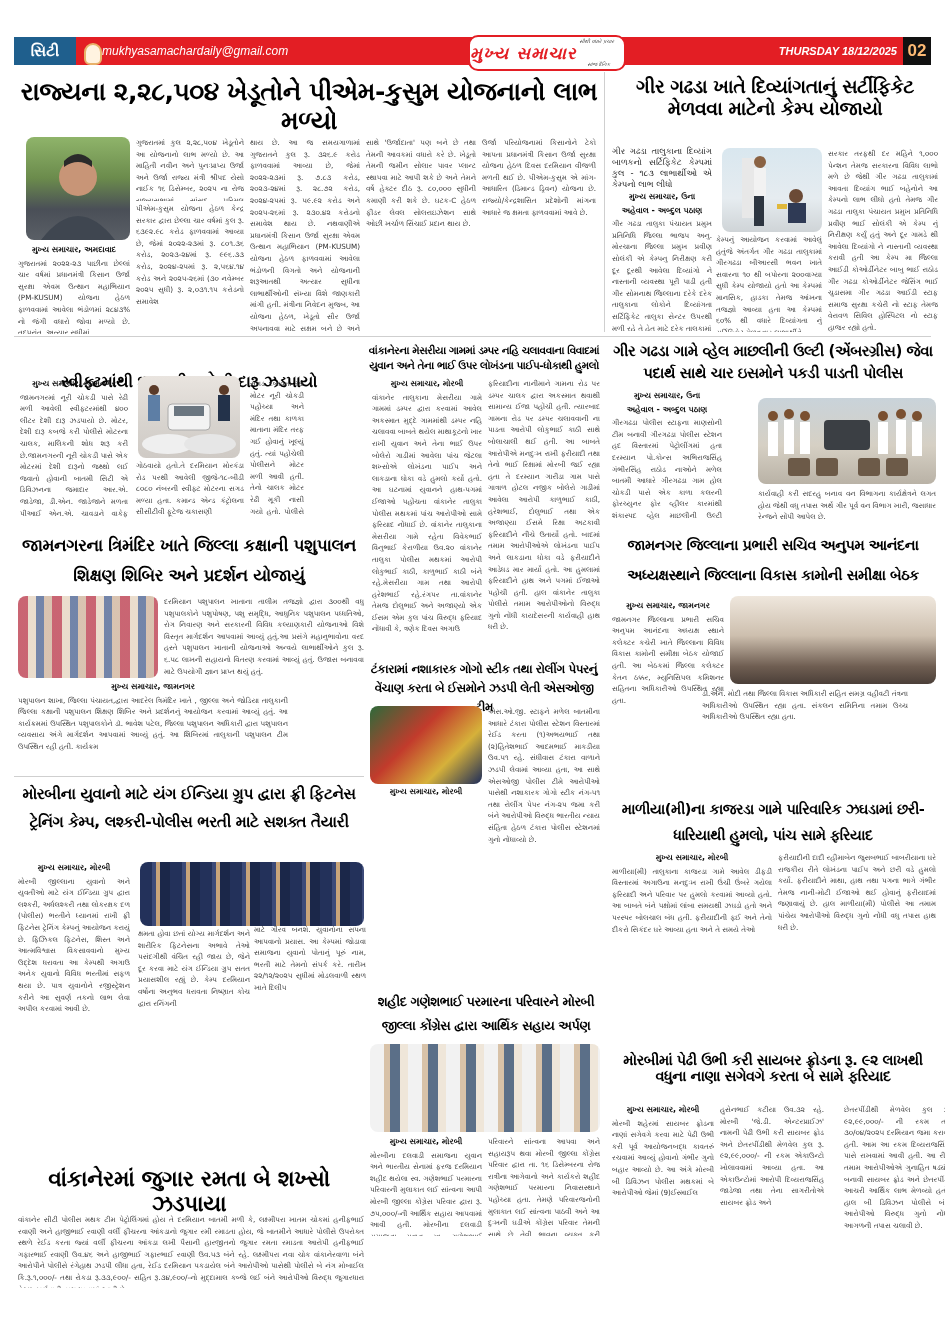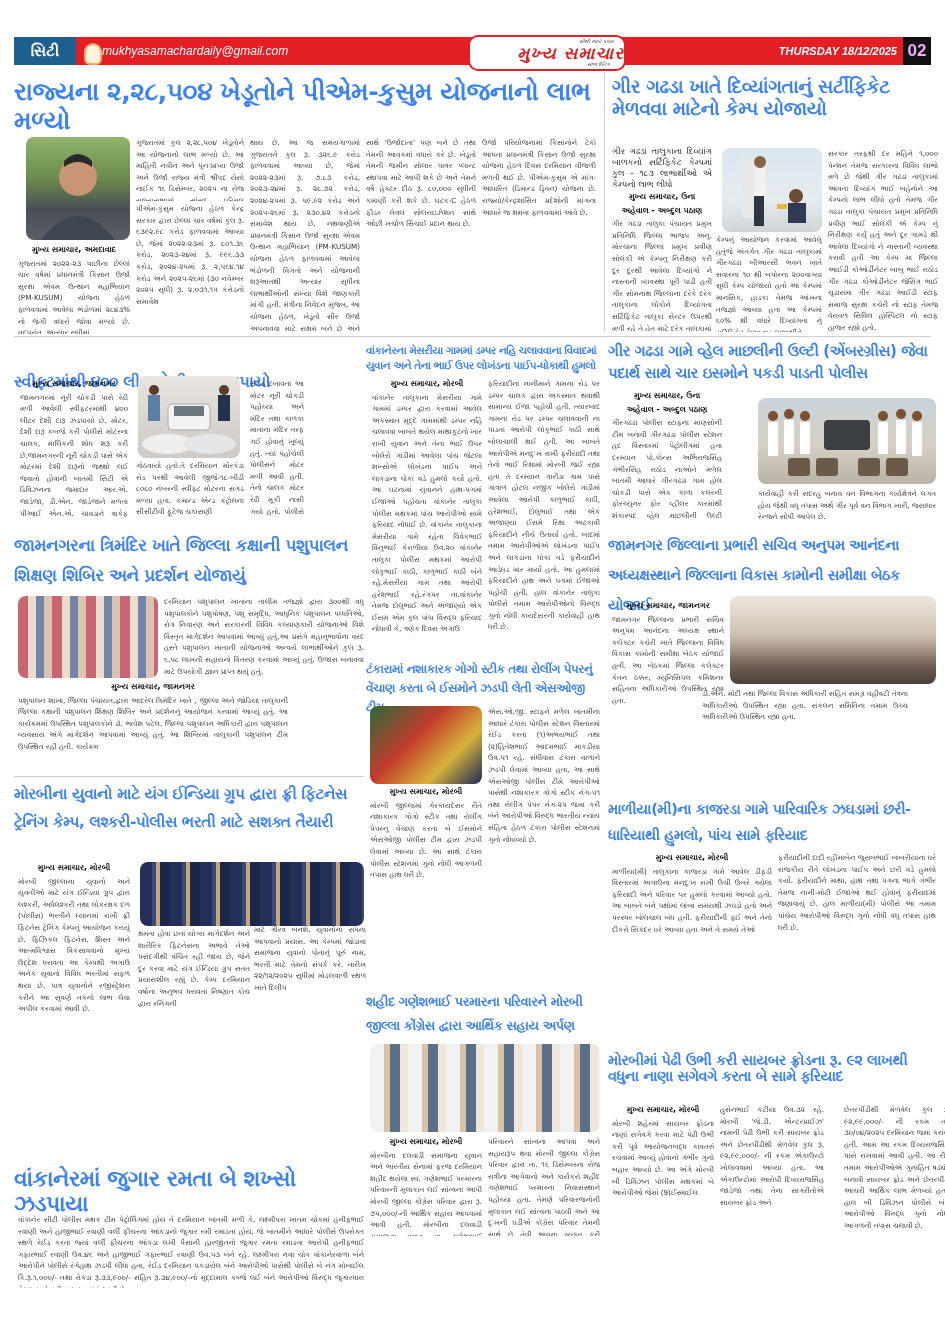--- a/index.html
+++ b/index.html
@@ -5,29 +5,29 @@
   * { box-sizing: border-box; margin: 0; padding: 0; }
   html, body { width: 945px; height: 1337px; background: #ffffff; overflow: hidden; }
   body { position: relative; font-family: "DejaVu Sans", sans-serif; color: #222; }
 
   
   .masthead { position: absolute; left: 14px; top: 37px; width: 917px; height: 28px; display: flex; align-items: stretch; }
   .mh-section { width: 62px; background: #1f5f8d; color: #fff; font-weight: bold; font-size: 15px; display: flex; align-items: center; justify-content: center; }
   .mh-red { flex: 1; background: #e31e24; display: flex; align-items: center; position: relative; font-style: italic; }
   .mh-email { color: #fff; font-family: "Liberation Sans", sans-serif; font-size: 12px; margin-left: 26px; }
   .mh-hand { position: absolute; left: 8px; top: 6px; width: 18px; height: 22px; border: 2px solid #e8b26a; border-radius: 9px 9px 6px 6px; background: #fff3e0; }
-  .mh-logo { position: absolute; left: 392px; top: -2px; width: 158px; height: 36px; background: #fff; border: 2px solid #e31e24; border-radius: 10px; display: flex; flex-direction: column; align-items: flex-end; justify-content: center; }
+  .mh-logo { position: absolute; left: 392px; top: -2px; width: 158px; height: 36px; background: #fff; border: 2px solid #e31e24; border-radius: 10px; display: flex; flex-direction: column; align-items: flex-start; justify-content: center; }
   .mh-logo .tag1 { font-size: 5px; color: #333; align-self: flex-end; margin-right: 10px; }
   .mh-logo .name { color: #e31e24; font-weight: bold; font-size: 17px; line-height: 16px; letter-spacing: 1px; }
   .mh-logo .tag2 { font-size: 5px; color: #333; align-self: flex-end; margin-right: 14px; }
   .mh-date { margin-left: auto; color: #fff; font-family: "Liberation Sans", sans-serif; font-weight: bold; font-size: 11px; margin-right: 6px; }
-  .mh-page { background: #111; color: #f0abfc; font-family: "Liberation Sans", sans-serif; font-weight: bold; font-size: 17px; width: 28px; display: flex; align-items: center; justify-content: center; }
+  .mh-page { background: #111; color: #fdba74; font-family: "Liberation Sans", sans-serif; font-weight: bold; font-size: 17px; width: 28px; display: flex; align-items: center; justify-content: center; }
 
   
-  .hl { position: absolute; font-family: "DejaVu Sans", sans-serif; font-weight: bold; color: #3b82f6; text-align: left; line-height: 1.15; letter-spacing: -0.5px; }
+  .hl { position: absolute; font-family: "DejaVu Sans", sans-serif; font-weight: bold; color: #000000; text-align: center; line-height: 1.15; letter-spacing: -0.5px; }
   .byline { font-size: 8px; font-weight: bold; color: #111; text-align: center; margin-bottom: 2px; }
   .body { position: absolute; font-size: 7.2px; line-height: 11.6px; color: #333; text-align: justify; overflow: hidden; }
   .photo { position: absolute; border-radius: 8px; overflow: hidden; }
   .rule { position: absolute; background: #cfcfcf; }
 </style>
 </head>
 <body>
 
 <div class="masthead">
   <div class="mh-section">સિટી</div>
@@ -156,21 +156,20 @@
 <div class="body" style="left:18px;top:681px;width:270px;height:88px;">
   <div class="byline">મુખ્ય સમાચાર, જામનગર</div>
   <div>પશુપાલન શાખા, જિલ્લા પંચાયત,દ્વારા આદરેલ ત્રિમંદિર ખાતે , જીલ્લા અને જોડિયા તાલુકાની જિલ્લા કક્ષાની પશુપાલન શિક્ષણ શિબિર અને પ્રદર્શનનું આયોજન કરવામાં આવ્યું હતું. આ કાર્યક્રમમાં ઉપસ્થિત પશુપાલકોને ડૉ. ભાવેશ પટેલ, જિલ્લા પશુપાલન અધિકારી દ્વારા પશુપાલન વ્યવસાય અંગે માર્ગદર્શન આપવામાં આવ્યું હતું. આ શિબિરમાં તાલુકાની પશુપાલન ટીમ ઉપસ્થિત રહી હતી. કાર્યક્રમ</div>
 </div>
 <div class="body" style="left:164px;top:596px;width:200px;height:172px;">દરમિયાન પશુપાલન ખાતાના તાલીમ તજજ્ઞો દ્વારા ૩૦૦થી વધુ પશુપાલકોને પશુપોષણ, પશુ સમૃદ્ધિ, આધુનિક પશુપાલન પધ્ધતિઓ, રોગ નિવારણ અને સરકારની વિવિધ કલ્યાણકારી યોજનાઓ વિશે વિસ્તૃત માર્ગદર્શન આપવામાં આવ્યું હતું.આ પ્રસંગે મહાનુભાવોના વરદ હસ્તે પશુપાલન ખાતાની યોજનાઓ અન્વયે લાભાર્થીઓને કુલ રૂ. ૬.૫૮ લાખની સહાયનો વિતરણ કરવામાં આવ્યું હતું. ઉજાસ બનાવવા માટે ઉપયોગી જ્ઞાન પ્રાપ્ત થયું હતું.</div>
 
 <div class="hl" style="left:366px;top:660px;width:236px;font-size:12px;line-height:19px;">ટંકારામાં નશાકારક ગોગો સ્ટીક તથા રોલીંગ પેપરનું વેંચાણ કરતા બે ઈસમોને ઝડપી લેતી એસઓજી ટીમ</div>
 <div class="photo" style="left:370px;top:706px;width:112px;height:78px;background:linear-gradient(135deg,#2d6a3a 0%,#c23b2c 40%,#d6b13a 70%,#1d2c5a 100%);"></div>
 <div class="body" style="left:370px;top:786px;width:112px;height:186px;">
   <div class="byline">મુખ્ય સમાચાર, મોરબી</div>
-  <div>મોરબી જીલ્લામાં ગેરકાયદેસર રીતે નશાકારક ગોગો સ્ટીક તથા રોલીંગ પેપરનુ વેંચાણ કરતા બે ઈસમોને એસઓજી પોલીસ ટીમ દ્વારા ઝડપી લેવામાં આવ્યા છે. આ સાથે ટંકારા પોલીસ સ્ટેશનમાં ગુનો નોંધી આગળની તપાસ હાથ ધરી છે.</div>
 </div>
 <div class="body" style="left:488px;top:706px;width:112px;height:266px;">એસ.ઓ.જી. સ્ટાફને મળેલ બાતમીના આધારે ટંકારા પોલીસ સ્ટેશન વિસ્તારમાં રેઈડ કરતા (૧)અભયભાઈ તથા (૨)હિતેશભાઈ આદમભાઈ માકડીયા ઉવ.૫૧ રહે. સંધીવાસ ટંકારા વાળાને ઝડપી લેવામાં આવ્યા હતા, આ સાથે એસઓજી પોલીસ ટીમે આરોપીઓ પાસેથી નશાકારક ગોગો સ્ટીક નંગ-૫૧ તથા રોલીંગ પેપર નંગ-૨૫ જમા કરી બંને આરોપીઓ વિરુદ્ધ ભારતીય ન્યાય સંહિતા હેઠળ ટંકારા પોલીસ સ્ટેશનમાં ગુનો નોંધાવ્યો છે.</div>
 
 <div class="hl" style="left:608px;top:530px;width:330px;font-size:14.5px;line-height:30px;">જામનગર જિલ્લાના પ્રભારી સચિવ અનુપમ આનંદના અધ્યક્ષસ્થાને જિલ્લાના વિકાસ કામોની સમીક્ષા બેઠક યોજાઈ</div>
 <div class="body" style="left:612px;top:600px;width:112px;height:170px;">
   <div class="byline">મુખ્ય સમાચાર, જામનગર</div>
   <div>જામનગર જિલ્લાના પ્રભારી સચિવ અનુપમ આનંદના અધ્યક્ષ સ્થાને કલેક્ટર કચેરી ખાતે જિલ્લાના વિવિધ વિકાસ કામોની સમીક્ષા બેઠક યોજાઈ હતી. આ બેઠકમાં જિલ્લા કલેક્ટર કેતન ઠક્કર, મ્યુનિસિપલ કમિશનર સહિતના અધિકારીઓ ઉપસ્થિત રહ્યા હતા.</div>
 </div>
 <div class="photo" style="left:730px;top:596px;width:206px;height:88px;background:linear-gradient(180deg,#efe7dd 0%,#cdbfae 45%,#6f5e52 80%,#4b3f38 100%);"></div>
 <div class="body" style="left:702px;top:688px;width:206px;height:80px;">ડી.એન. મોદી તથા જિલ્લા વિકાસ અધિકારી સહિત સમગ્ર વહીવટી તંત્રના અધિકારીઓ ઉપસ્થિત રહ્યા હતા. સંકલન સમિતિના તમામ ઉચ્ચ અધિકારીઓ ઉપસ્થિત રહ્યા હતા.</div>

